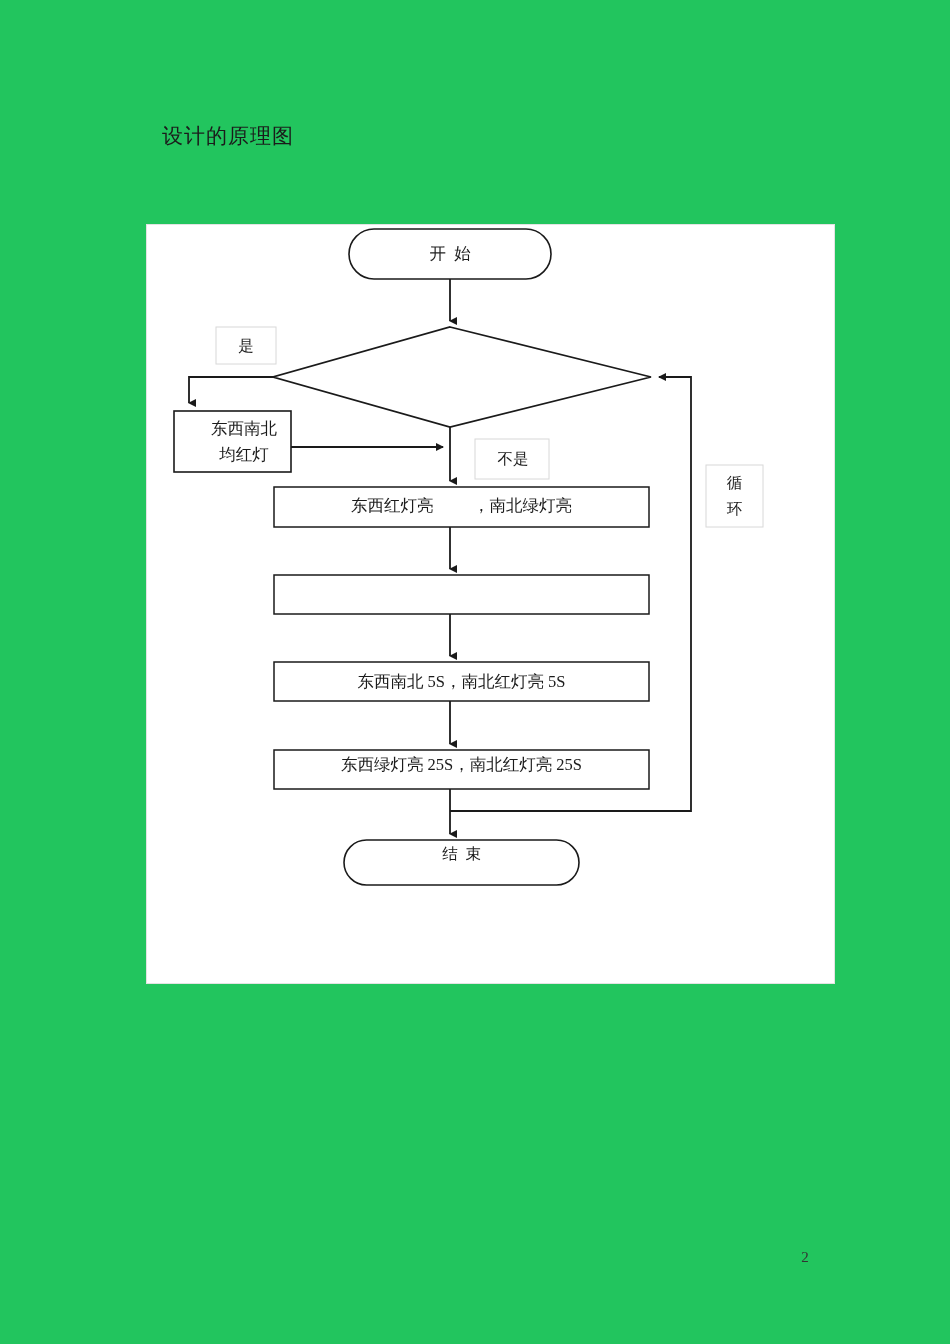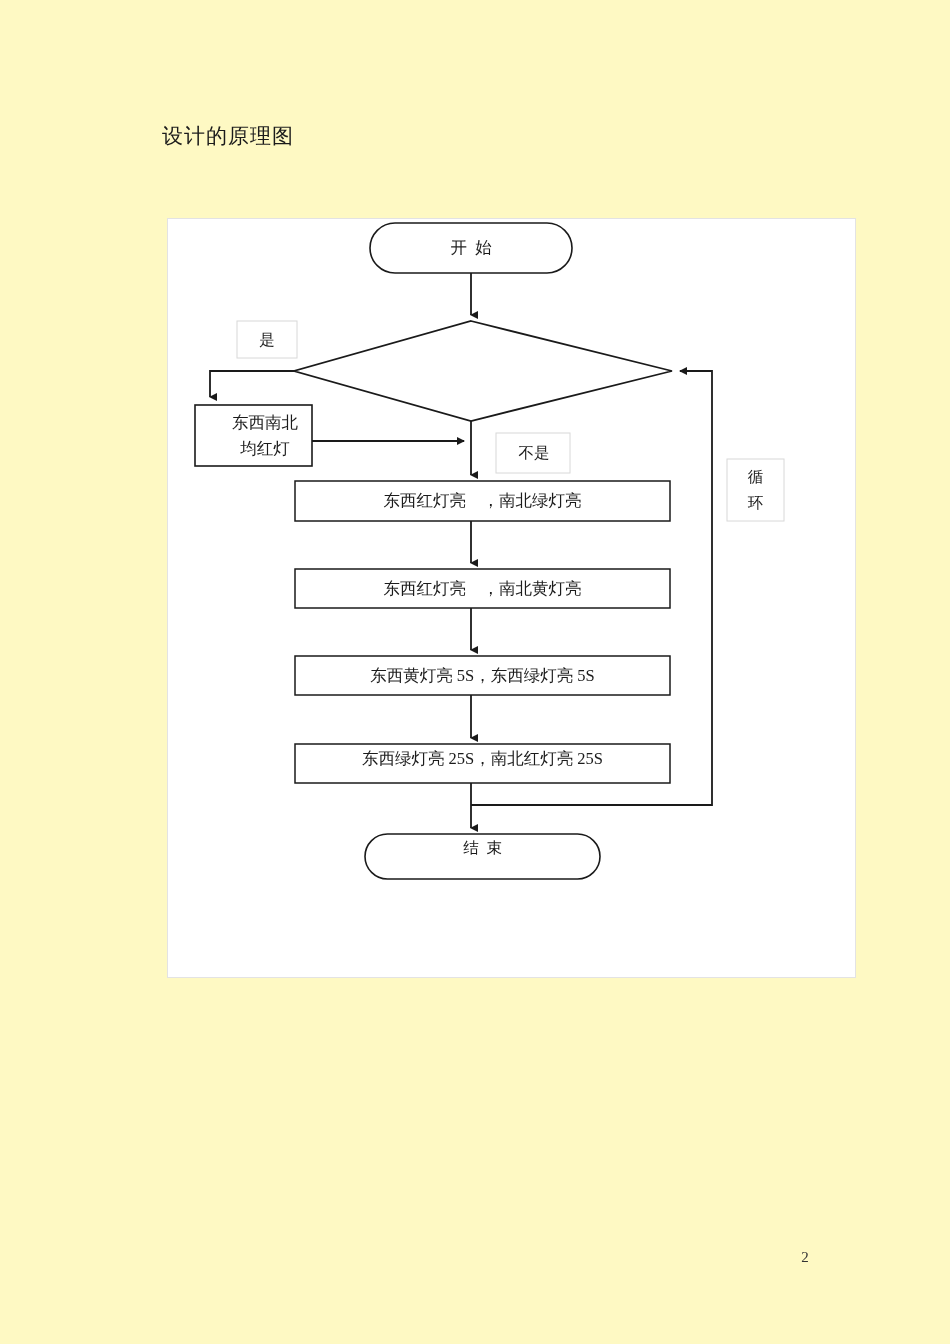--- a/index.html
+++ b/index.html
@@ -14,46 +14,45 @@
     font-family: "Liberation Serif", "DejaVu Serif", serif;
     color: #1a1a1a;
     overflow: hidden;
   }
 
   .page {
     position: absolute;
     left: 0; top: 0;
     width: 950px;
     height: 1344px;
-    background: #fef9c3;
+    background: #22c55e;
   }
 
   
   .doc-title {
     position: absolute;
     left: 162px;
     top: 120px;
     font-size: 21px;
     letter-spacing: 1px;
     line-height: 32px;
     white-space: nowrap;
     color: #1b1b1b;
   }
 
   
   .diagram-frame {
     position: absolute;
     left: 146px;
-    top: 218px;
+    top: 224px;
     width: 689px;
     height: 760px;
     border: 1px solid #e3e3e3;
     box-sizing: border-box;
     background: #fff;
-    margin-left: 21px;
   }
 
   .svg-layer {
     position: absolute;
     left: 0; top: 0;
     width: 689px;
     height: 760px;
   }
 
   
@@ -153,25 +152,24 @@
 
     <div class="node-text small" style="left:69px; top:102px; width:60px; height:37px;">是</div>
 
     <div class="node-text small" style="left:328px; top:214px; width:76px; height:40px;">不是</div>
 
     <div class="node-text wrap" style="left:27px; top:186px; width:140px; height:61px;font-family:Liberation Serif, serif;">
       <span>东西南北</span>
       <span>均红灯</span>
     </div>
 
-    <div class="node-text" style="left:127px; top:262px; width:375px; height:40px;">东西红灯亮    ，南北绿灯亮</div>
+    <div class="node-text" style="left:127px; top:262px; width:375px; height:40px;font-family:Liberation Mono, monospace;">东西红灯亮    ，南北绿灯亮</div>
 
-    <div class="node-text" style="left:127px; top:350px; width:375px; height:39px;">东西红灯亮    ，南北黄灯亮</div>
 
-    <div class="node-text" style="left:127px; top:437px; width:375px; height:39px;">东西黄灯亮 5S，东西绿灯亮 5S</div>
+    <div class="node-text" style="left:127px; top:437px; width:375px; height:39px;">东西南北 5S，南北红灯亮 5S</div>
 
     <div class="node-text" style="left:127px; top:525px; width:375px; height:29px;">东西绿灯亮 25S，南北红灯亮 25S</div>
 
     <div class="node-text wrap small" style="left:559px; top:240px; width:57px; height:62px;">
       <span>循</span>
       <span>环</span>
     </div>
 
     <div class="node-text small" style="left:197px; top:615px; width:235px; height:28px;">结  束</div>
 

